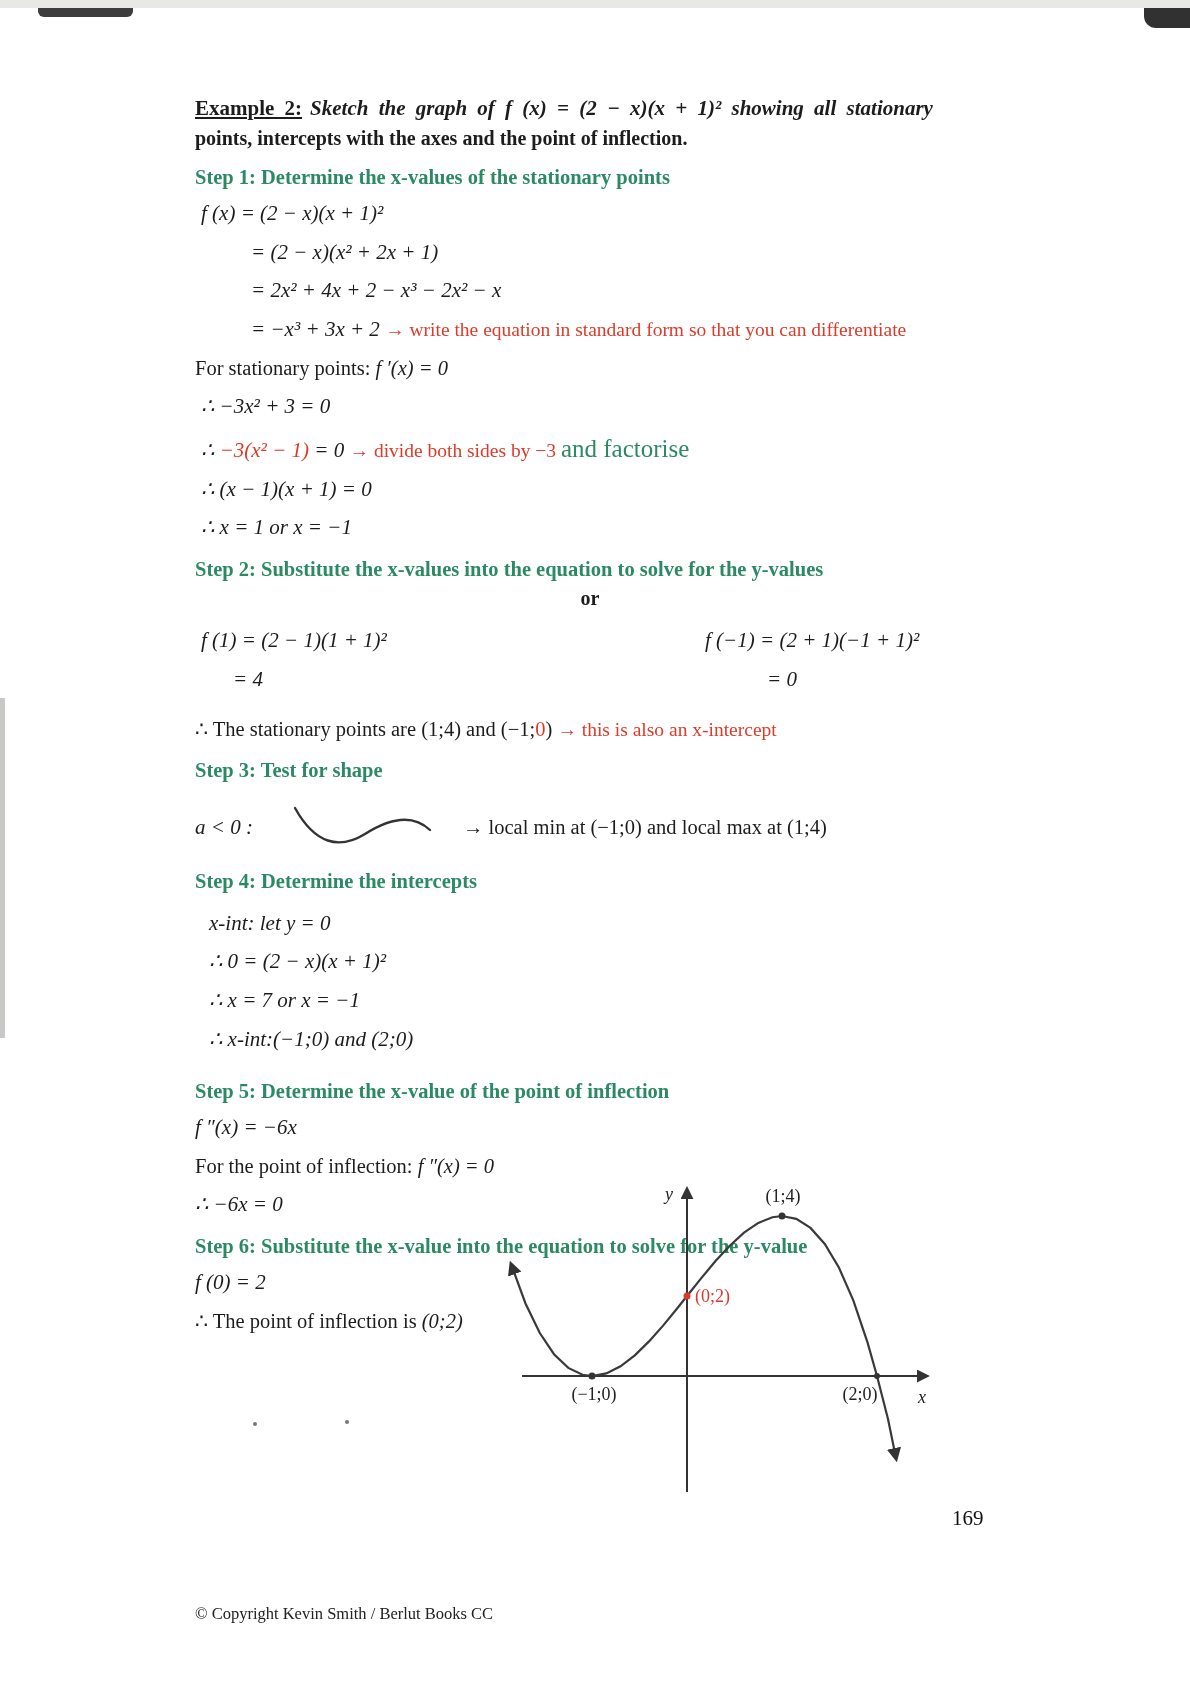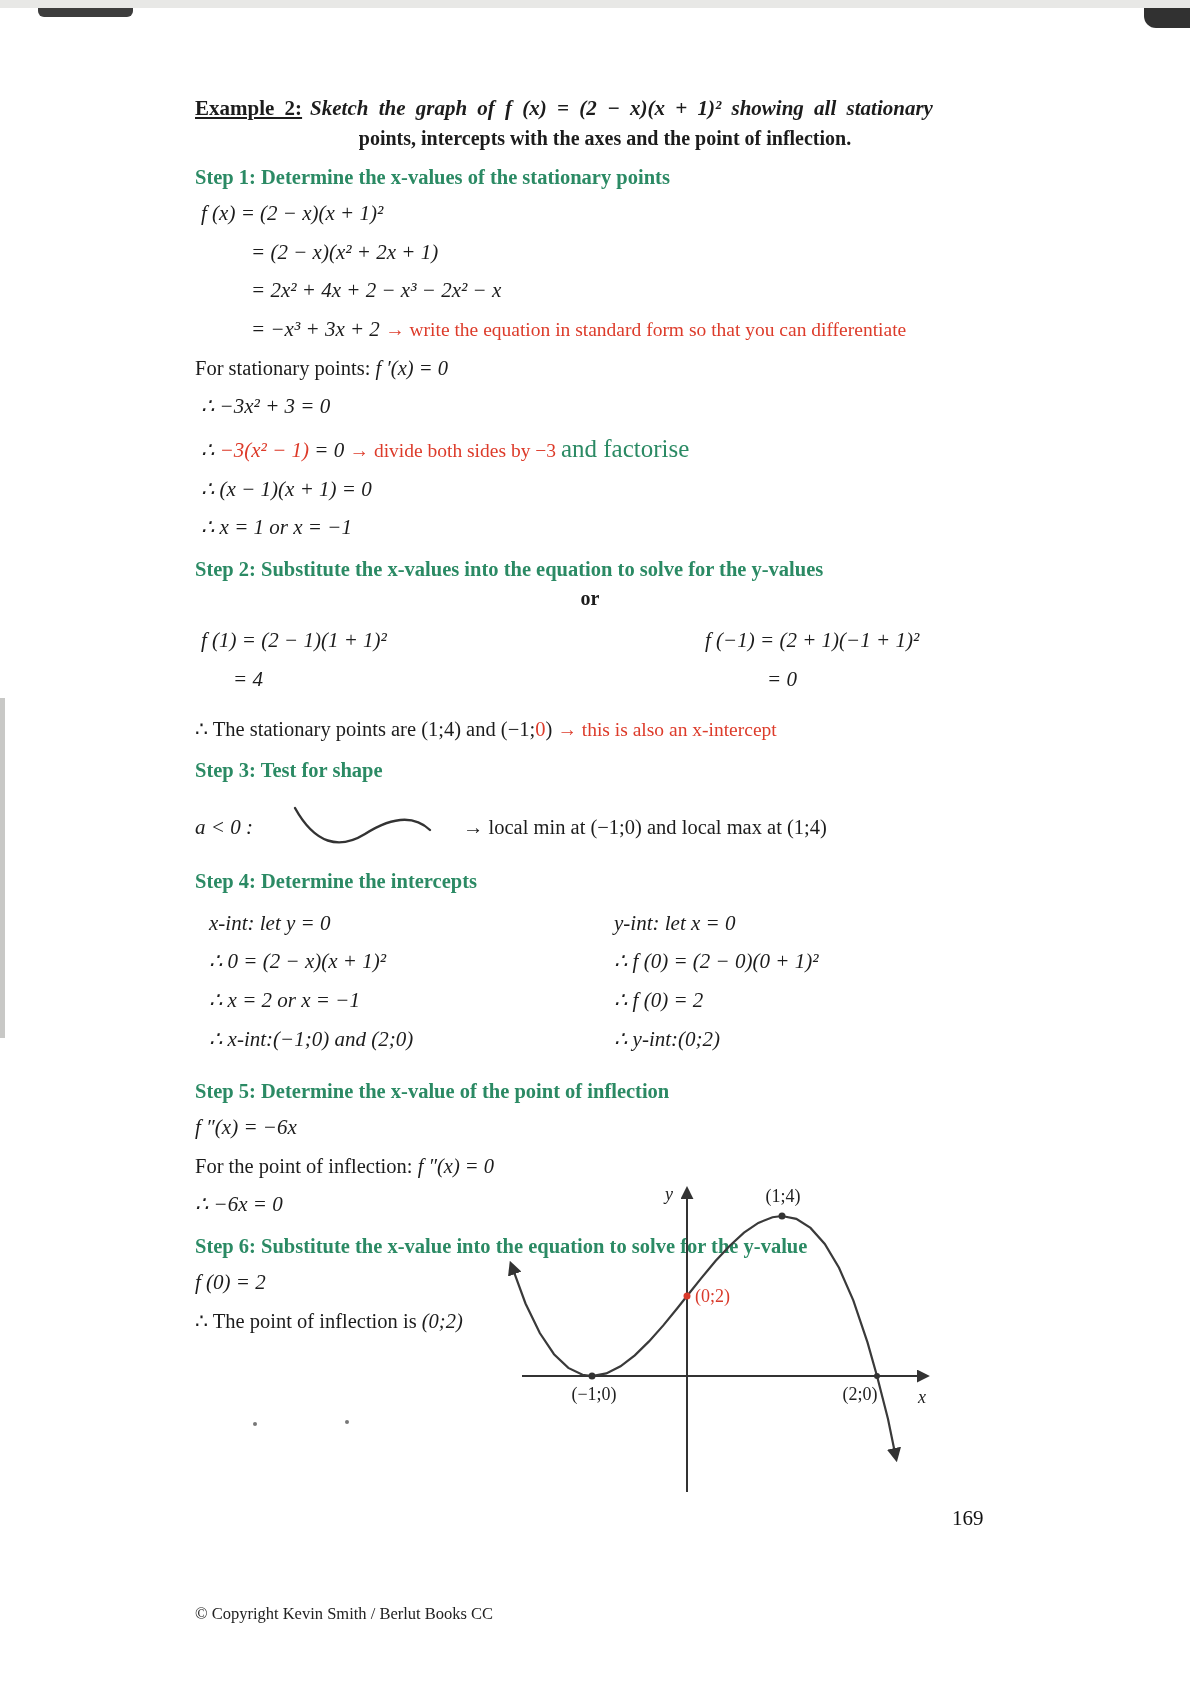--- a/index.html
+++ b/index.html
@@ -2,21 +2,21 @@
 <html><head>
 <meta charset="utf-8">
 <style>
   html,body{margin:0;padding:0;background:#e8e8e6;}
   .page{position:relative;width:1190px;height:1684px;margin:8px auto;background:#ffffff;
         font-family:"Liberation Serif",serif;color:#1c1c1c;overflow:hidden;}
   .content{position:absolute;left:195px;top:88px;width:925px;}
 
   .title1{font-size:21px;font-weight:700;word-spacing:5px;}
   .title-label{text-decoration:underline;margin-right:8px;}
-  .title2{font-size:20px;font-weight:700;width:820px;text-align:center;margin-top:6px;}
+  .title2{font-size:20px;font-weight:700;width:820px;margin-top:6px;}
 
   .step{font-size:20.5px;font-weight:700;color:#2b8a64;margin:16px 0 6px 0;}
   .eq{font-size:21px;font-style:italic;line-height:1.32;margin:11px 0;}
   .body-line{font-size:20.5px;font-style:normal;line-height:1.32;margin:11px 0;}
   .math{font-style:italic;}
   .red{color:#dd3b2a;}
   .note-red{color:#dd3b2a;font-style:normal;font-size:19.5px;}
   .note-green{color:#2b8a64;font-style:normal;font-size:25px;}
 
   .ind1{margin-left:6px;}
@@ -27,21 +27,21 @@
   .col-left{width:510px;}
   .col-right{flex:1;}
   .val-l{margin-left:38px;}
   .val-r{margin-left:62px;}
 
   .shape-row{display:flex;align-items:center;margin:20px 0 8px 0;}
   .shape-cond{font-size:21px;font-style:italic;}
   .shape-svg{margin:0 26px 0 34px;}
   .shape-note{font-size:20.5px;}
 
-  .cols4{display:flex;}
+  .cols4{display:flex;flex-direction:column;}
   .col4-left{width:405px;margin-left:14px;}
   .col4-right{flex:1;}
 
   .graph{position:absolute;left:442px;top:1168px;width:500px;height:332px;}
   .glabel{font-family:"Liberation Serif",serif;font-size:18px;fill:#222;}
   .red-label{fill:#d93a2b;}
   .ital{font-style:italic;}
 
   .footer-copy{position:absolute;left:195px;top:1596px;font-size:16.5px;color:#222;}
   .page-num{position:absolute;left:952px;top:1498px;font-size:21px;color:#111;}
@@ -110,28 +110,22 @@
         <path d="M8,6 C28,42 52,48 78,32 C100,18 124,10 143,28" fill="none" stroke="#333" stroke-width="2.4" stroke-linecap="round"></path>
       </svg>
       <span class="shape-note">→ local min at  (−1;0)  and local max at  (1;4)</span>
     </div>
 
     <div class="step">Step 4: Determine the intercepts</div>
     <div class="cols4">
       <div class="col4-left">
         <div class="eq">x-int: let y = 0</div>
         <div class="eq">∴ 0 = (2 − x)(x + 1)²</div>
-        <div class="eq">∴ x = 2   or   x = −1</div>
+        <div class="eq">∴ x = 7   or   x = −1</div>
         <div class="eq">∴ x-int:(−1;0) and (2;0)</div>
-      </div>
-      <div class="col4-right">
-        <div class="eq">y-int: let x = 0</div>
-        <div class="eq">∴ f (0) = (2 − 0)(0 + 1)²</div>
-        <div class="eq">∴ f (0) = 2</div>
-        <div class="eq">∴ y-int:(0;2)</div>
       </div>
     </div>
 
     <div class="step">Step 5: Determine the x-value of the point of inflection</div>
     <div class="eq">f ″(x) = −6x</div>
     <div class="body-line">
       <span>For the point of inflection: </span><span class="math"> f ″(x) = 0</span>
     </div>
     <div class="eq">∴ −6x = 0</div>
 

